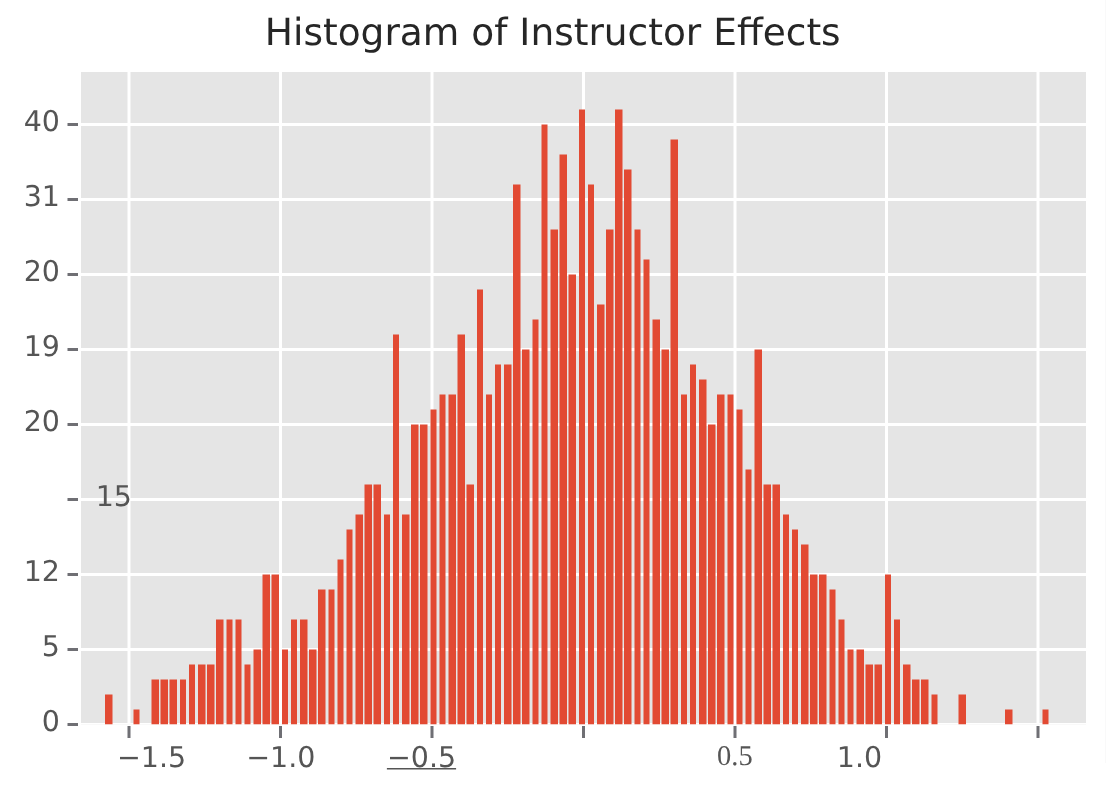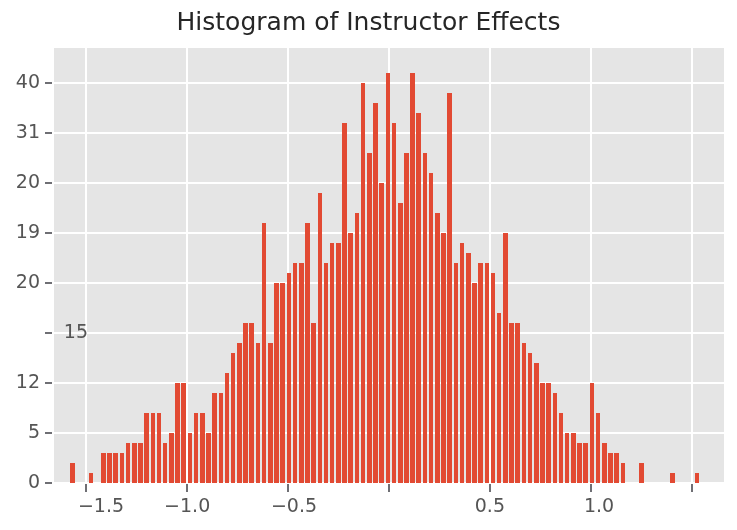--- a/index.html
+++ b/index.html
@@ -237,21 +237,21 @@
     <div class="ytick-wrap" style="top: 170px;">20</div>
     <div class="ytick-mark" style="top: 182px; background: rgb(111, 111, 116);"></div>
     <div class="ytick-wrap" style="top: 120px;">31</div>
     <div class="ytick-mark" style="top: 132px; background: rgb(111, 111, 116);"></div>
     <div class="ytick-wrap" style="top: 70px;">40</div>
     <div class="ytick-mark" style="top: 82px; background: rgb(111, 111, 116);"></div>
     <div class="xtick-wrap" style="left: 61px;">−1.5</div>
     <div class="xtick-mark" style="left: 85.2892px; background: rgb(111, 111, 116);"></div>
     <div class="xtick-wrap" style="left: 147.193px;">−1.0</div>
     <div class="xtick-mark" style="left: 186.193px; background: rgb(111, 111, 116);"></div>
-    <div class="xtick-wrap" style="left: 254px;">−0.5</div>
+    <div class="xtick-wrap" style="left: 241px; text-decoration: underline;">−0.5</div>
     <div class="xtick-mark" style="left: 287.096px; background: rgb(111, 111, 116);"></div>
     <div class="xtick-mark" style="left: 388px; background: rgb(111, 111, 116);"></div>
-    <div class="xtick-wrap" style="left: 449.904px;">0.5</div>
+    <div class="xtick-wrap" style="left: 449.904px; font-family: Liberation Serif, serif;">0.5</div>
     <div class="xtick-mark" style="left: 488.904px; background: rgb(111, 111, 116);"></div>
-    <div class="xtick-wrap" style="left: 559px;">1.0</div>
+    <div class="xtick-wrap" style="left: 533px;">1.0</div>
     <div class="xtick-mark" style="left: 589.807px; background: rgb(111, 111, 116);"></div>
     <div class="xtick-mark" style="left: 690.711px; background: rgb(111, 111, 116);"></div>
   </div>
 
 </body></html>

